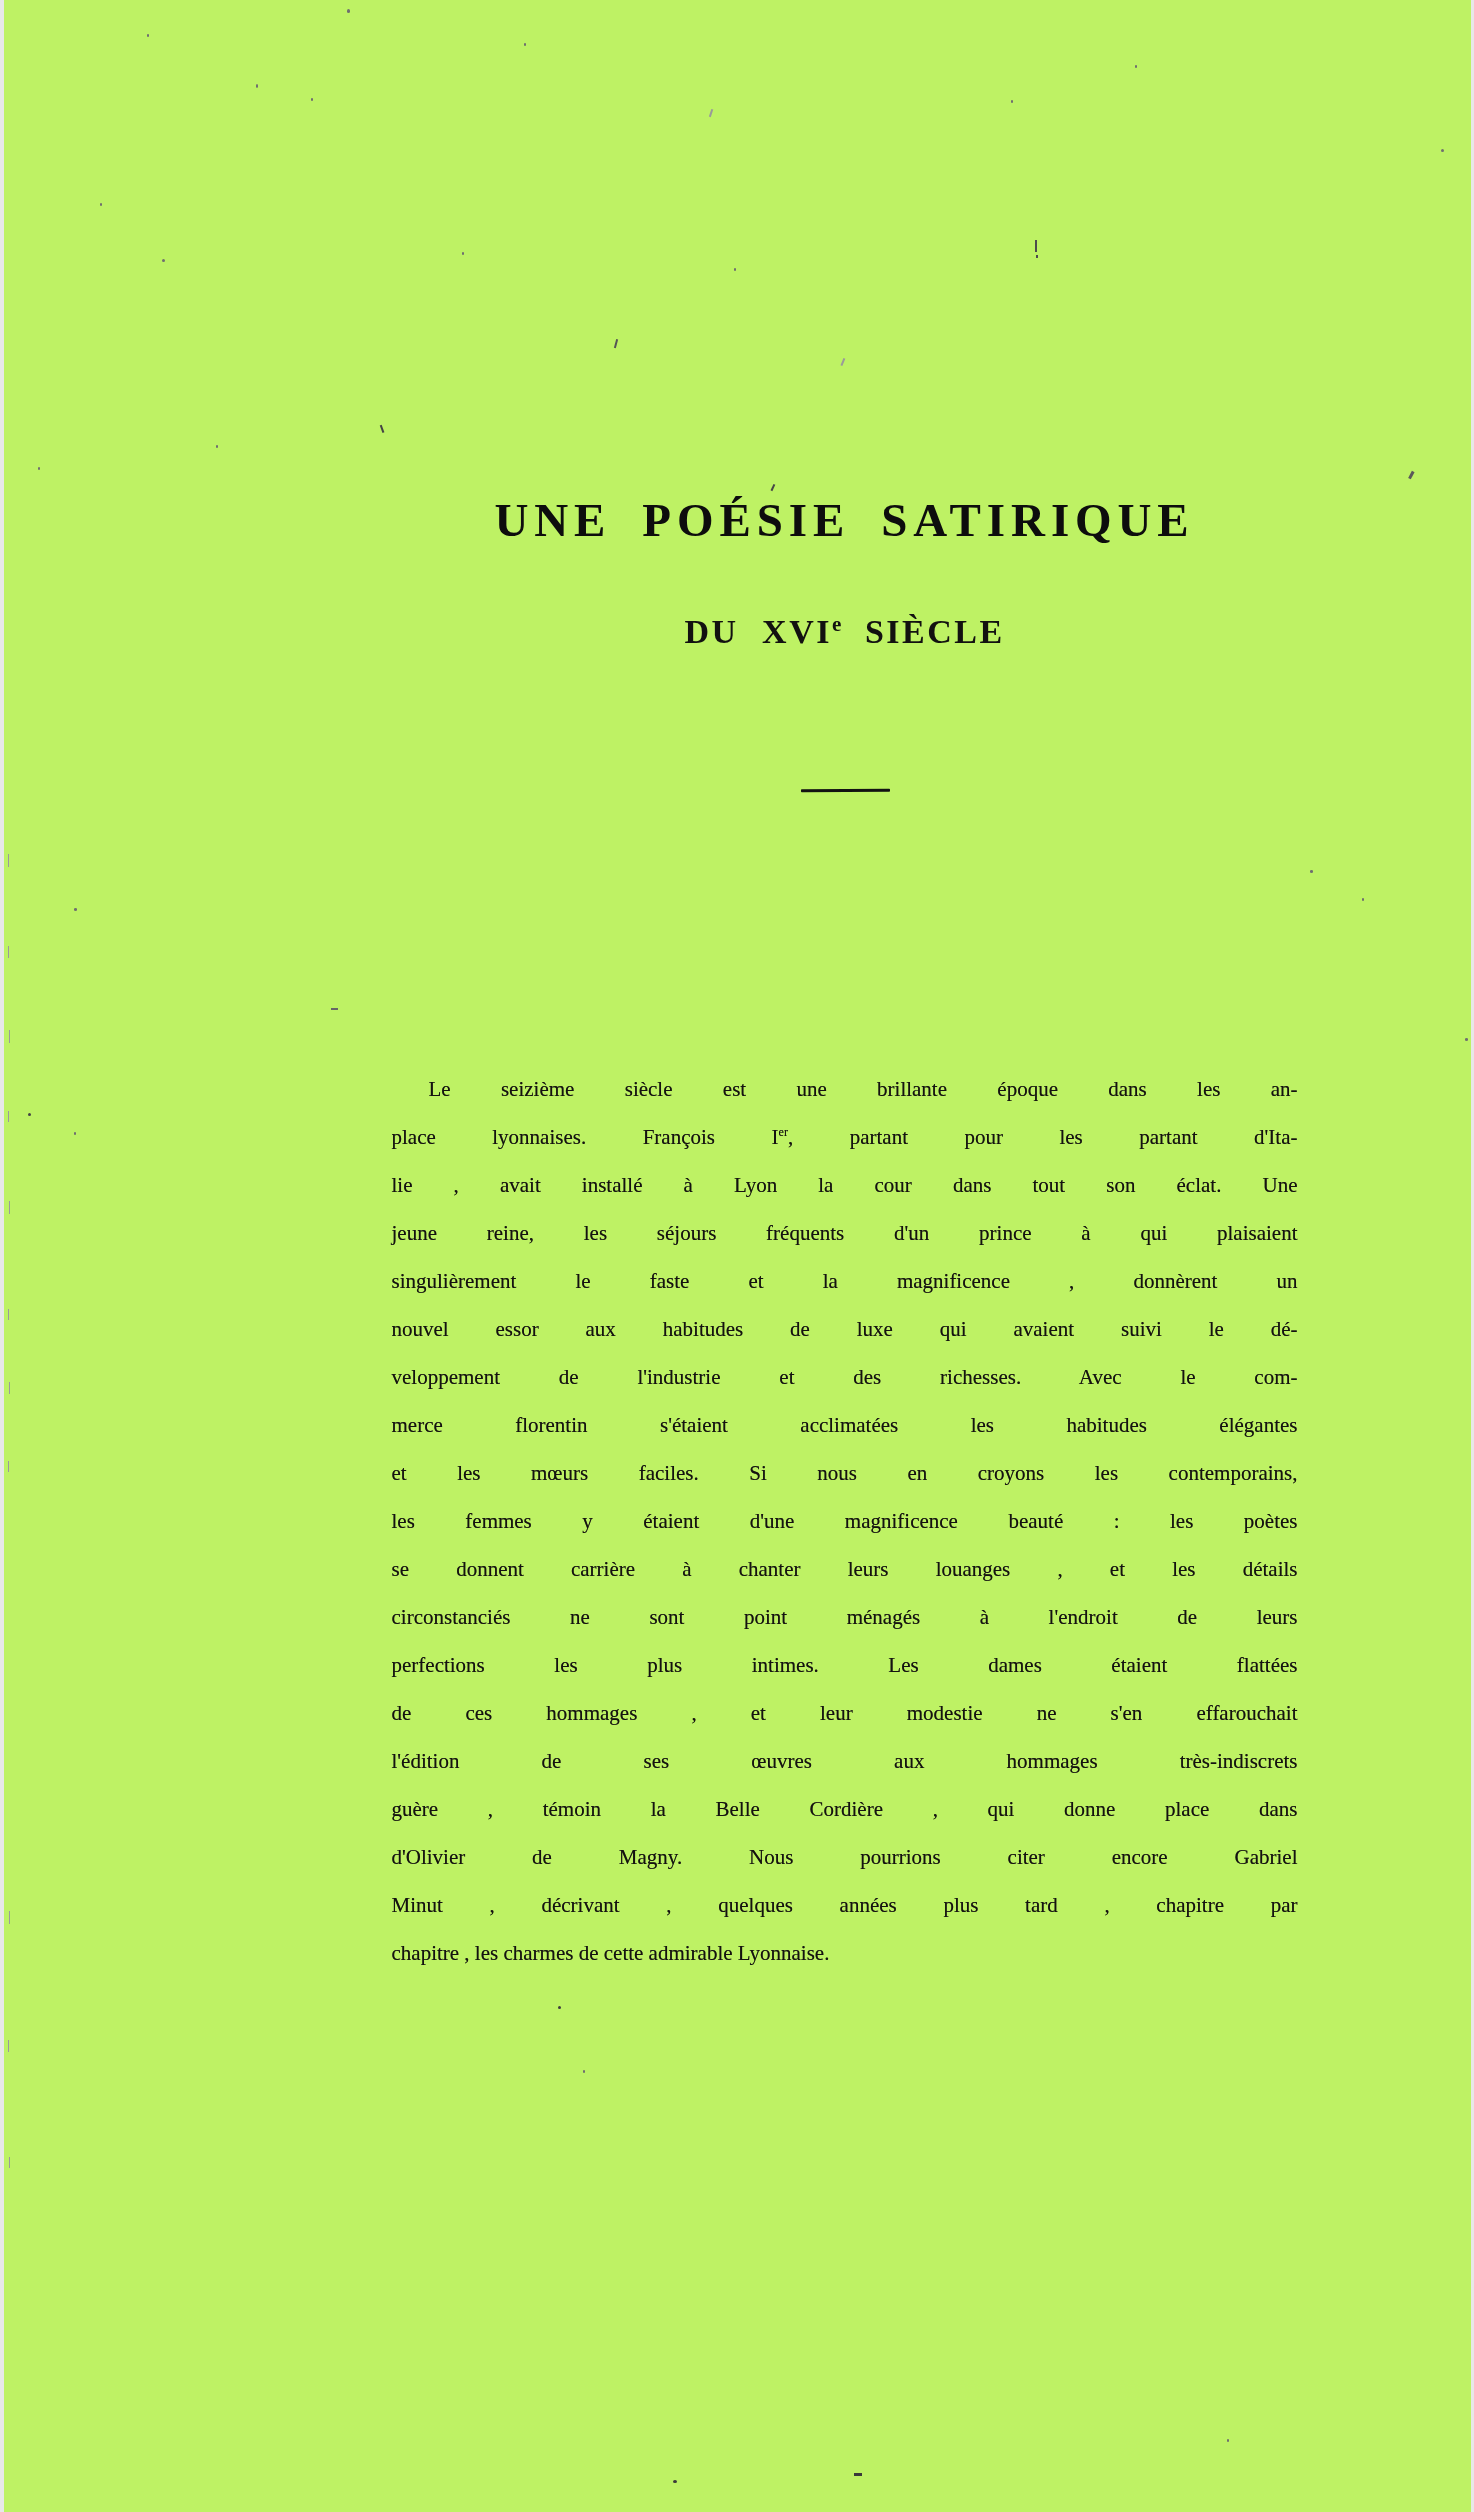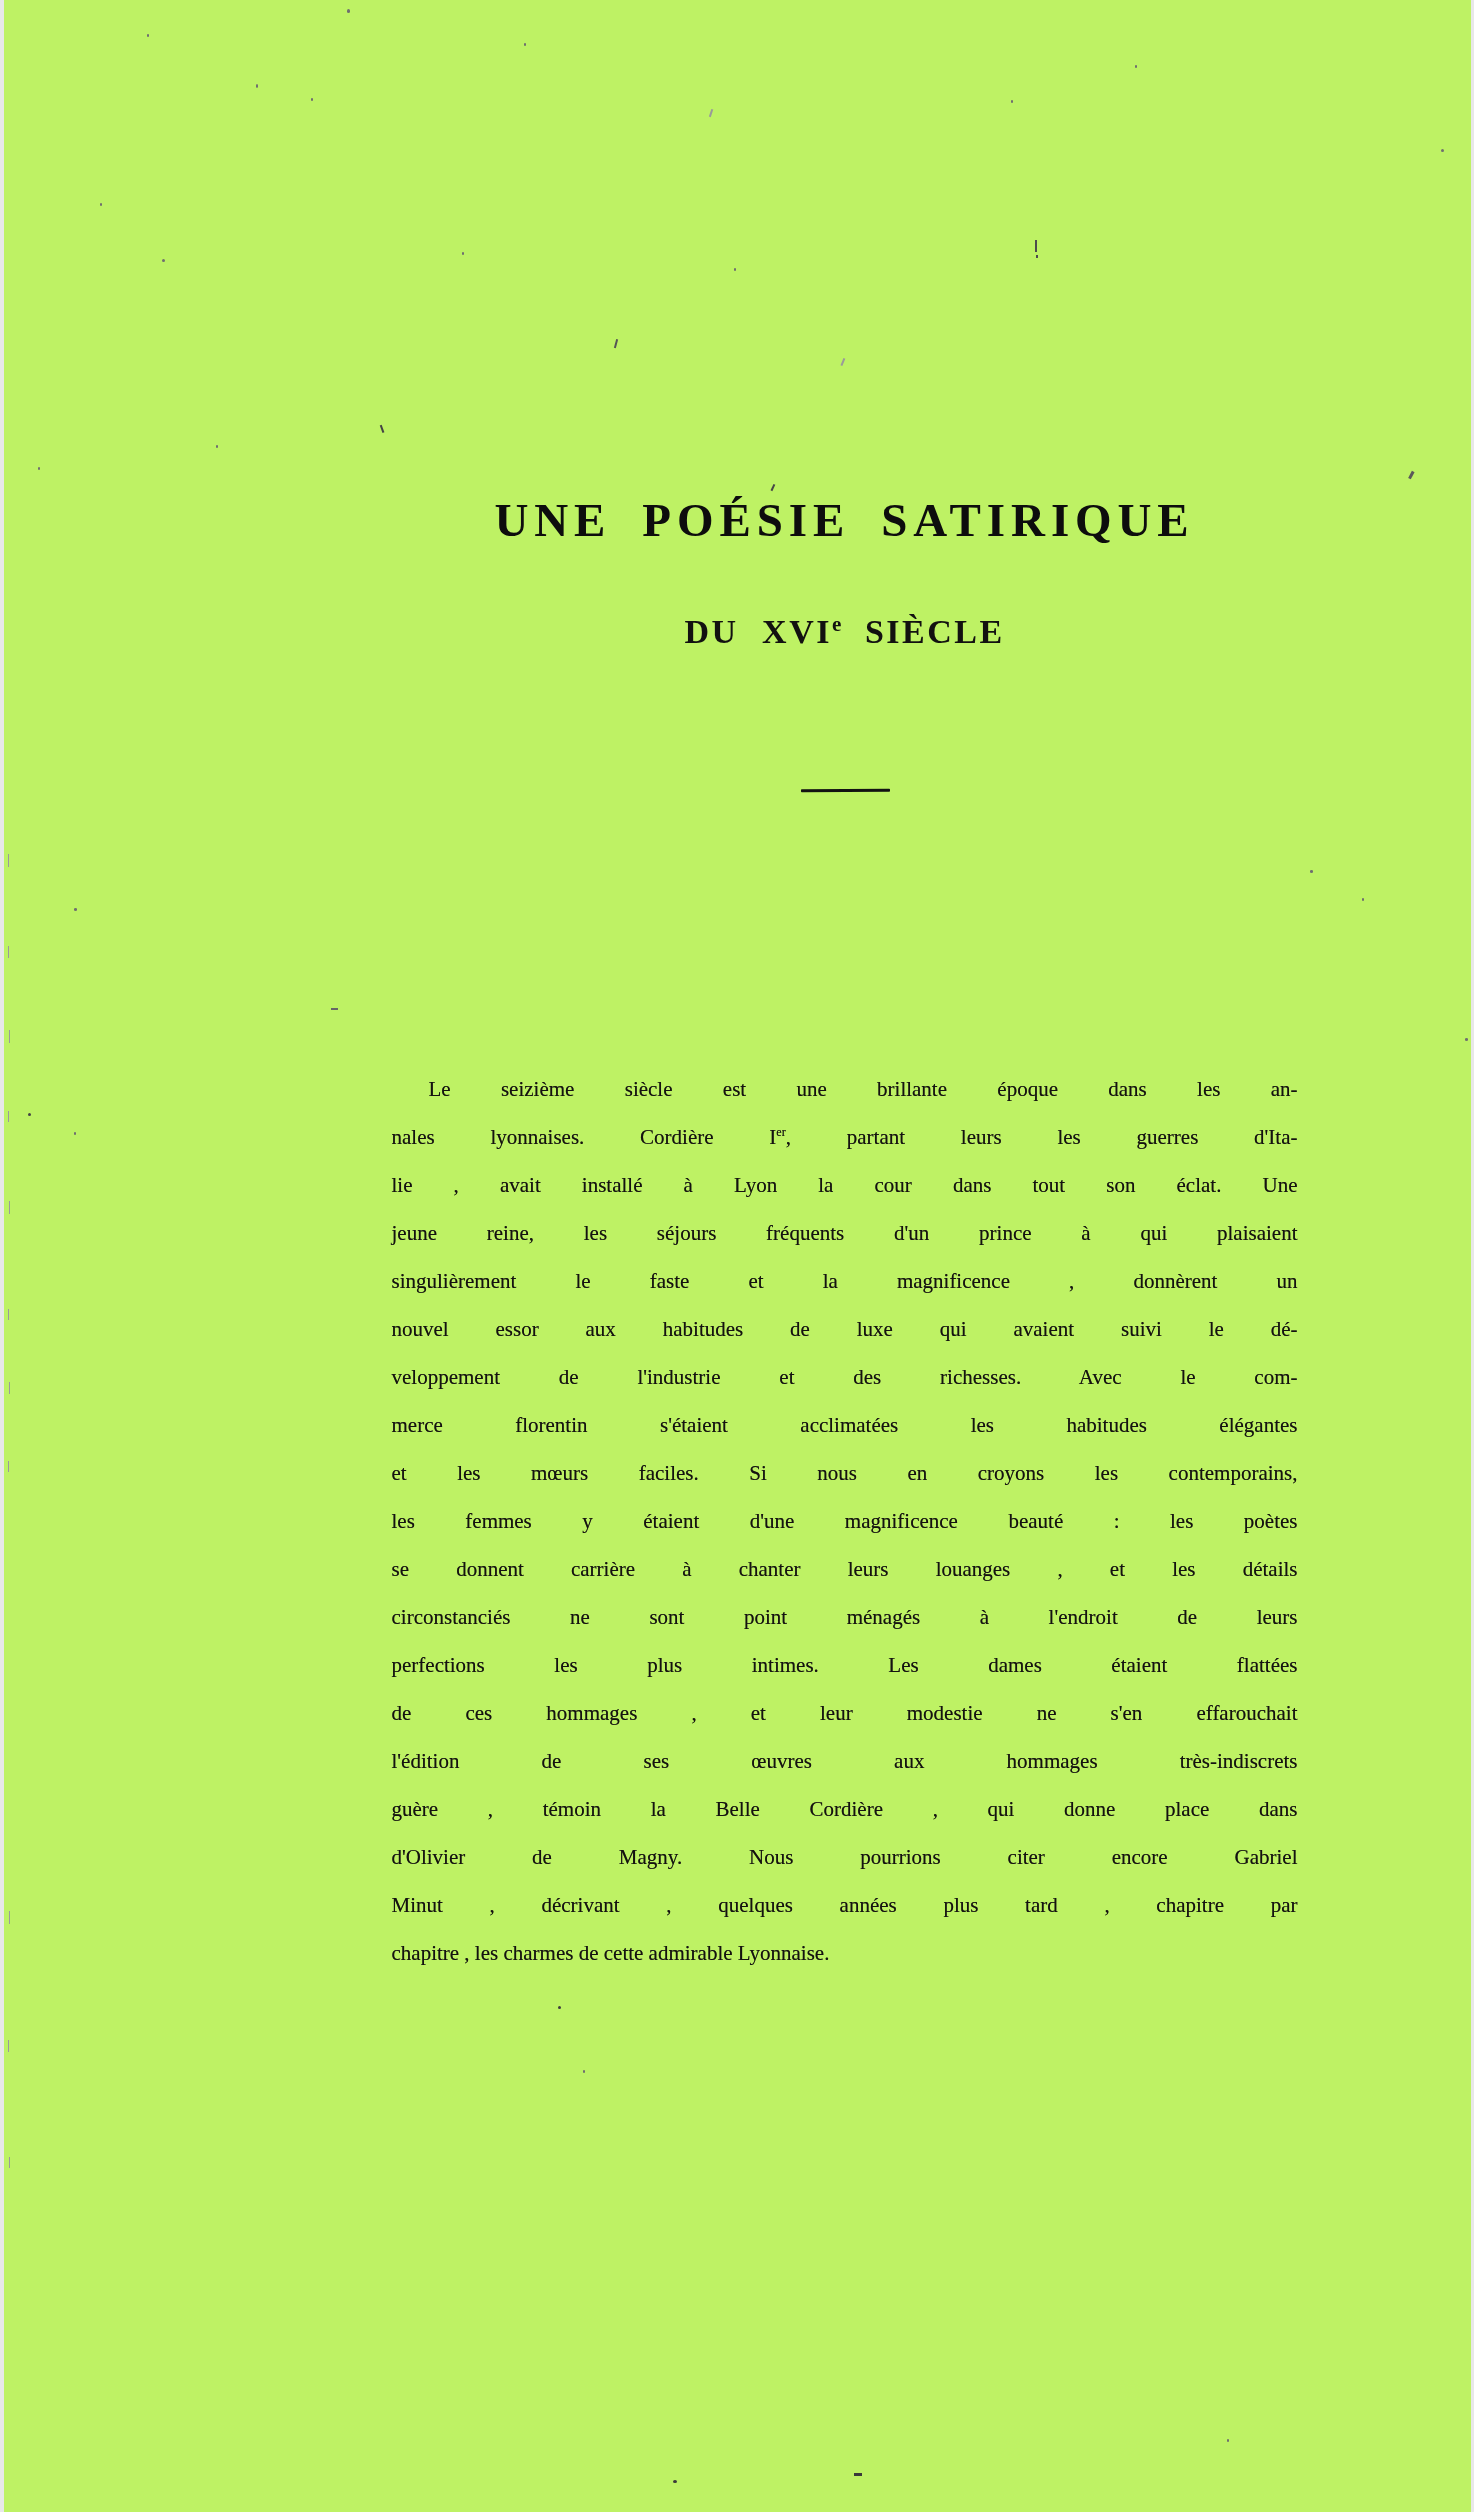--- a/index.html
+++ b/index.html
@@ -54,21 +54,21 @@
 <main class="page">
 
   <h1 class="title">UNE POÉSIE SATIRIQUE</h1>
 
   <h2 class="subtitle"><span>DU XVI</span><sup>e</sup><span> SIÈCLE</span></h2>
 
   <div class="divider"></div>
 
   <section class="bodytext">
     <div class="line first">Le seizième siècle est une brillante époque dans les an-</div>
-    <div class="line"><span>nales lyonnaises. Cordière I</span><sup>er</sup><span>, partant leurs les guerres d'Ita-</span></div>
+    <div class="line"><span>place lyonnaises. François I</span><sup>er</sup><span>, partant pour les partant d'Ita-</span></div>
     <div class="line">lie , avait installé à Lyon la cour dans tout son éclat. Une</div>
     <div class="line">jeune reine, les séjours fréquents d'un prince à qui plaisaient</div>
     <div class="line">singulièrement le faste et la magnificence , donnèrent un</div>
     <div class="line">nouvel essor aux habitudes de luxe qui avaient suivi le dé-</div>
     <div class="line">veloppement de l'industrie et des richesses. Avec le com-</div>
     <div class="line">merce florentin s'étaient acclimatées les habitudes élégantes</div>
     <div class="line">et les mœurs faciles. Si nous en croyons les contemporains,</div>
     <div class="line">les femmes y étaient d'une magnificence beauté : les poètes</div>
     <div class="line">se donnent carrière à chanter leurs louanges , et les détails</div>
     <div class="line">circonstanciés ne sont point ménagés à l'endroit de leurs</div>

